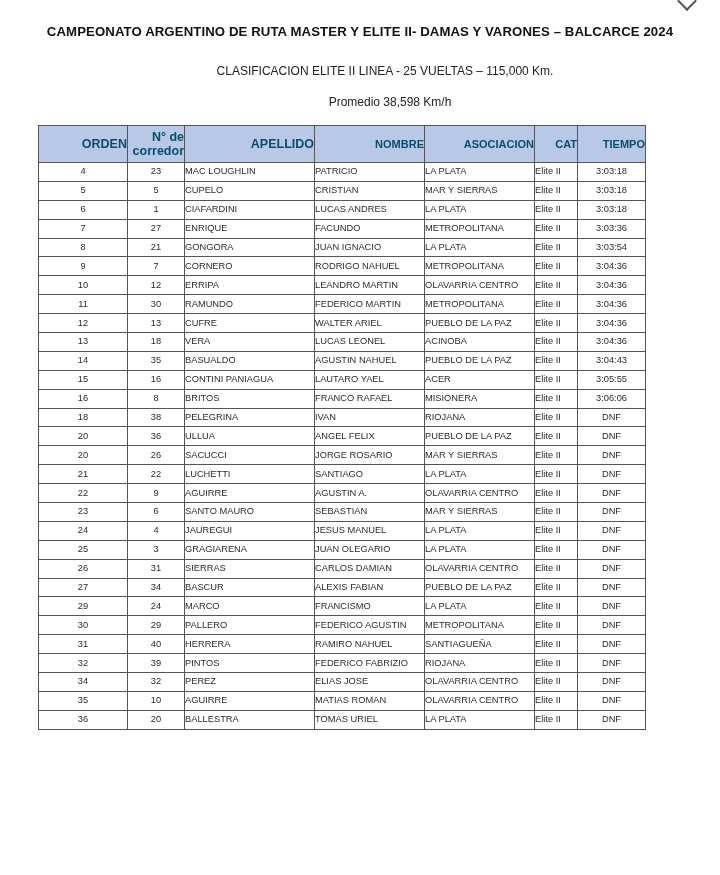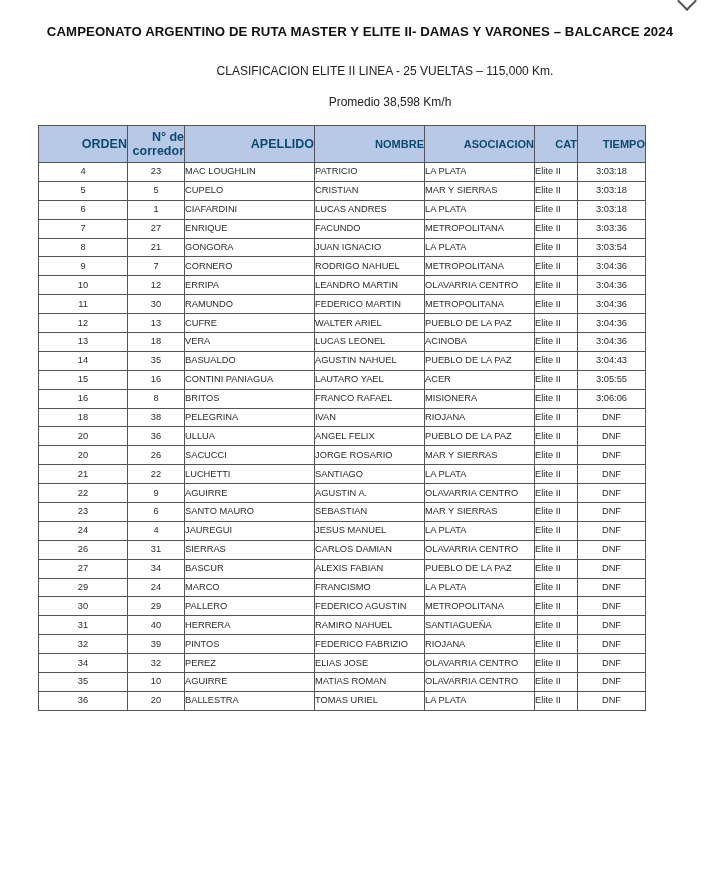--- a/index.html
+++ b/index.html
@@ -222,20 +222,29 @@
       <tr>
         <td class="c">24</td>
         <td class="c">4</td>
         <td class="l">JAUREGUI</td>
         <td class="l">JESUS MANUEL</td>
         <td class="l">LA PLATA</td>
         <td class="l">Elite II</td>
         <td class="time">DNF</td>
       </tr>
       <tr>
+        <td class="c">25</td>
+        <td class="c">3</td>
+        <td class="l">GRAGIARENA</td>
+        <td class="l">JUAN OLEGARIO</td>
+        <td class="l">LA PLATA</td>
+        <td class="l">Elite II</td>
+        <td class="time">DNF</td>
+      </tr>
+      <tr>
         <td class="c">26</td>
         <td class="c">31</td>
         <td class="l">SIERRAS</td>
         <td class="l">CARLOS DAMIAN</td>
         <td class="l">OLAVARRIA CENTRO</td>
         <td class="l">Elite II</td>
         <td class="time">DNF</td>
       </tr>
       <tr>
         <td class="c">27</td>

